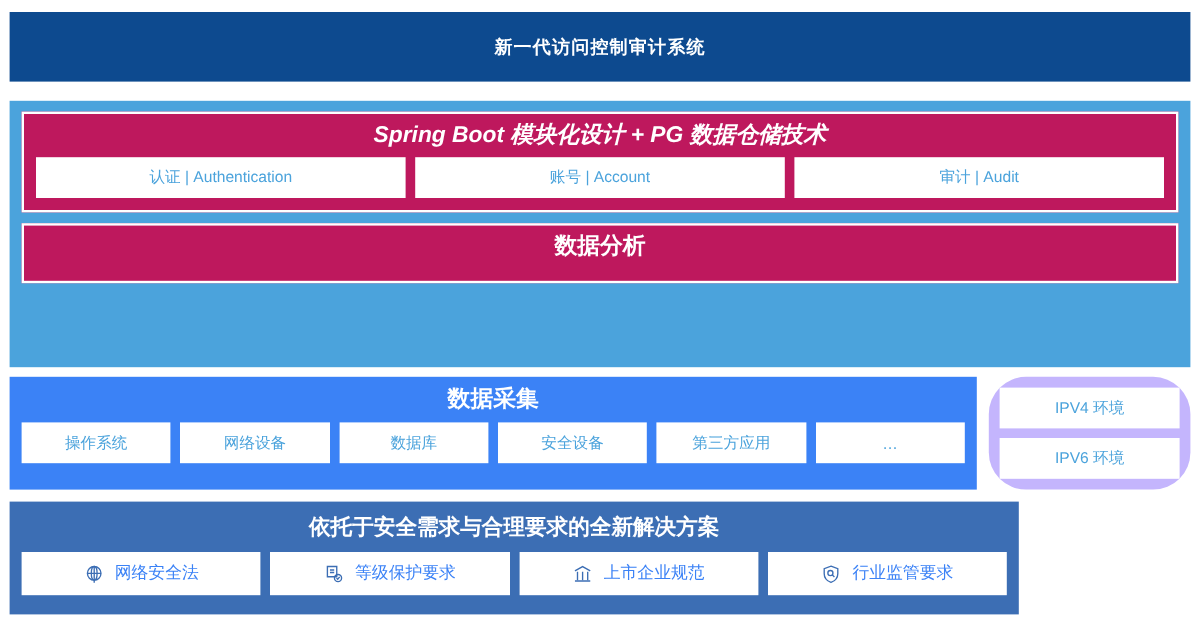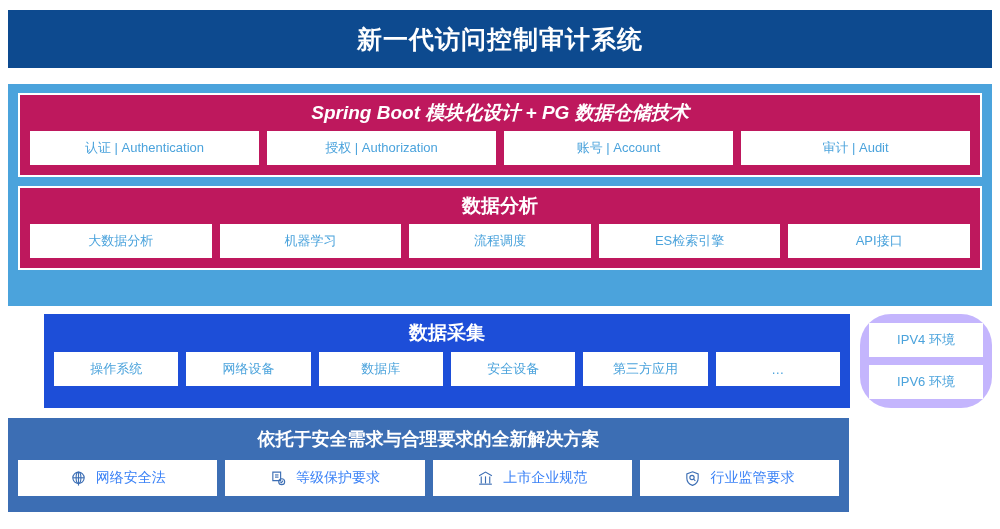--- a/index.html
+++ b/index.html
@@ -11,21 +11,21 @@
   }
   .page { width: 1000px; height: 529px; position: relative; background:#fff; }
 
   
   .header {
     position: absolute; left: 8px; top: 10px; width: 984px; height: 58px;
     background: #0D4A8F;
     display: flex; align-items: center; justify-content: center;
   }
   .header-title {
-    color: #ffffff; font-size: 25px; font-weight: bold; letter-spacing: 1px;
+    color: #ffffff; font-size: 15px; font-weight: bold; letter-spacing: 1px;
   }
 
   
   .platform {
     position: absolute; left: 8px; top: 84px; width: 984px; height: 222px;
     background: #4BA3DC; padding: 9px 10px;
   }
   .panel {
     border: 2px solid #ffffff;
     background: #be185d;
@@ -44,21 +44,21 @@
     height: 34px; display: flex; align-items: center; justify-content: center;
     white-space: nowrap;
   }
 
   
   .collect-wrap {
     position: absolute; left: 8px; top: 314px; width: 984px; height: 94px;
     display: flex; gap: 10px;
   }
   .collect {
-    width: 806px; background: #1d4ed8; padding: 0 10px 10px 10px; margin-left: 36px;
+    width: 806px; background: #3b82f6; padding: 0 10px 10px 10px;
   }
   .collect .panel-title { height: 38px; line-height: 38px; }
   .env {
     flex: 1 1 auto; background: #c4b5fd;
     padding: 9px; display: flex; flex-direction: column; gap: 8px; border-radius: 31px;
   }
   .env .card { height: 28px; font-size: 13px; }
 
   
   .compliance {
@@ -80,35 +80,27 @@
   <div class="header">
     <div class="header-title">新一代访问控制审计系统</div>
   </div>
 
   <div class="platform">
 
     <div class="panel">
       <div class="panel-title italic">Spring Boot 模块化设计 + PG 数据仓储技术</div>
       <div class="card-row">
         <div class="card">认证 | Authentication</div>
-        <div class="card">授权 | Authorization</div>
         <div class="card">账号 | Account</div>
         <div class="card">审计 | Audit</div>
       </div>
     </div>
 
     <div class="panel">
       <div class="panel-title">数据分析</div>
-      <div class="card-row">
-        <div class="card">大数据分析</div>
-        <div class="card">机器学习</div>
-        <div class="card">流程调度</div>
-        <div class="card">ES检索引擎</div>
-        <div class="card">API接口</div>
-      </div>
     </div>
 
   </div>
 
   <div class="collect-wrap">
 
     <div class="collect">
       <div class="panel-title">数据采集</div>
       <div class="card-row">
         <div class="card">操作系统</div>

